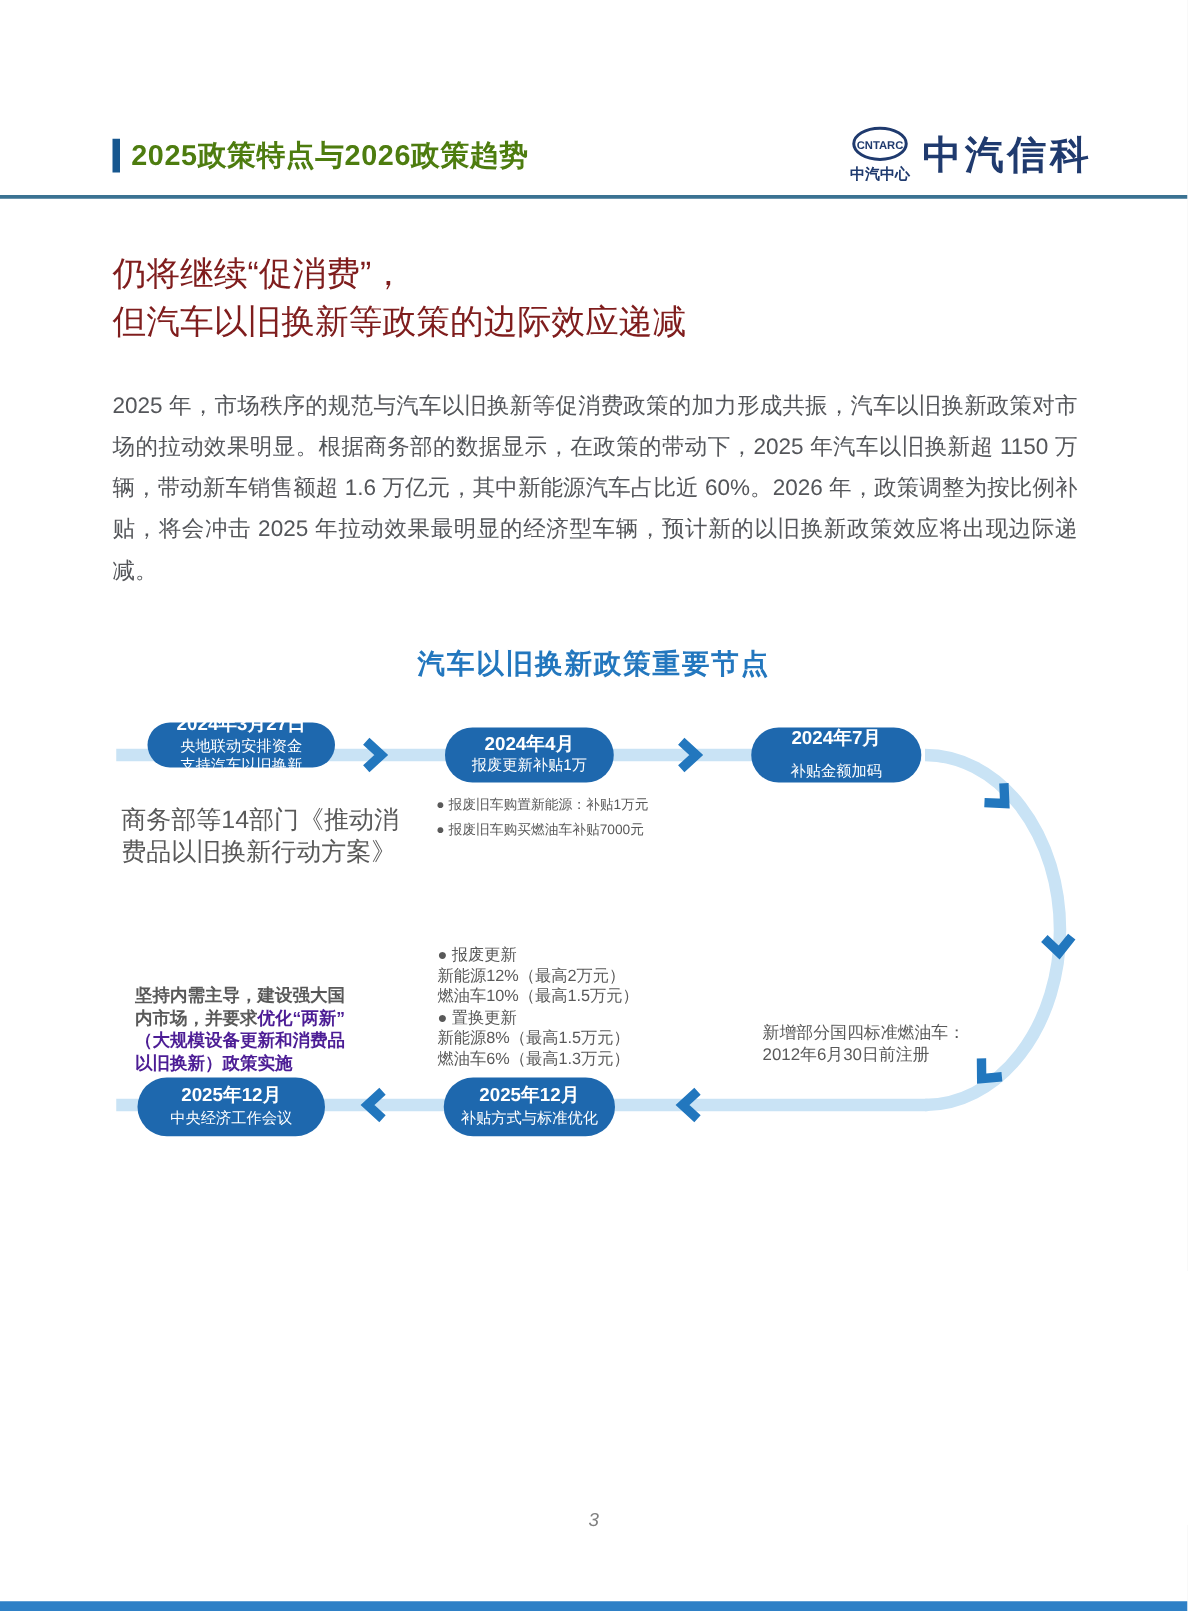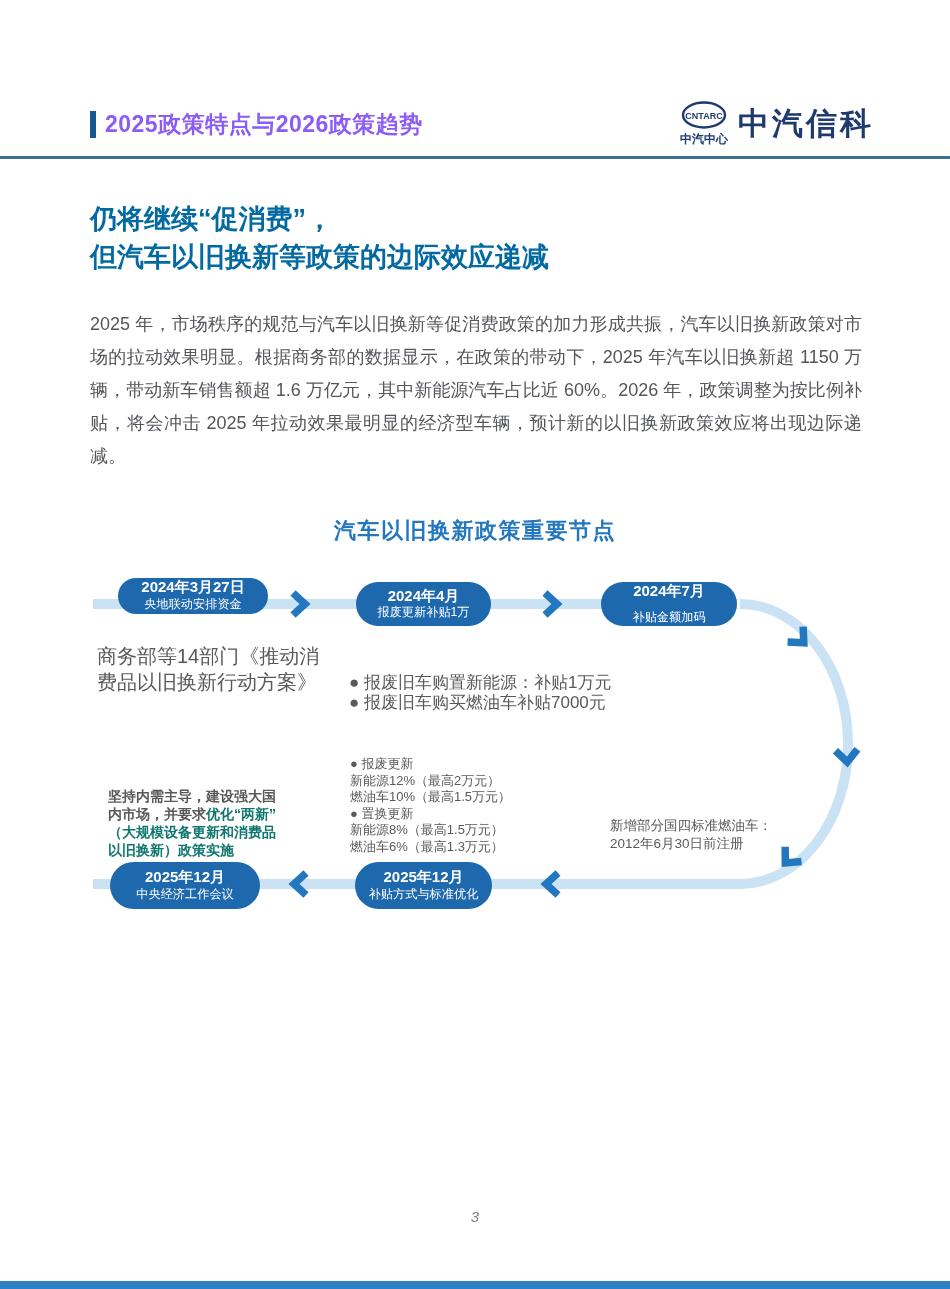--- a/index.html
+++ b/index.html
@@ -4,59 +4,59 @@
 <style>
   * { margin:0; padding:0; box-sizing:border-box; }
   body { background:#e8e8e8; font-family:"Liberation Sans","DejaVu Sans",sans-serif; }
   .page { position:relative; width:950px; height:1289px; background:#ffffff; margin:0 auto; overflow:hidden; }
 
   
   .hdr { position:absolute; left:90px; right:76px; top:98px; height:52px;
          display:flex; justify-content:space-between; align-items:center; }
   .hdr-left { display:flex; align-items:center; }
   .hbar { display:inline-block; width:6px; height:27px; background:#17578F; margin-right:9px; }
-  .hdr-title { font-size:23px; font-weight:700; color:#8b5cf6; letter-spacing:0.5px; }
+  .hdr-title { font-size:23px; font-weight:700; color:#4d7c0f; letter-spacing:0.5px; }
   .logo { display:flex; align-items:center; }
   .logo-mark { display:flex; flex-direction:column; align-items:center; margin-right:10px; }
   .logo-center-label { font-size:12px; font-weight:700; color:#1F3A6E; margin-top:1px; }
   .brand { font-size:31px; font-weight:700; color:#1F3A6E; letter-spacing:3px; }
   .rule { position:absolute; left:0; top:156px; width:950px; height:3px; background:#3A7292; }
 
   
   .article { position:absolute; left:90px; top:200px; width:772px; }
-  .article h2 { font-size:27px; line-height:38px; font-weight:700; color:#0369a1; margin-bottom:32px; }
+  .article h2 { font-size:27px; line-height:38px; font-weight:400; color:#7f1d1d; margin-bottom:32px; }
   .article p { font-size:18px; line-height:33px; color:#54565A; text-align:justify; }
 
   
   .diagram { position:absolute; left:0; top:500px; width:950px; height:450px; }
   .diag-title { text-align:center; margin-top:16px; font-size:22px; font-weight:700;
                 color:#2377BE; letter-spacing:1.5px; }
   .connectors { position:absolute; left:0; top:0; width:950px; height:450px; }
 
   .pill { position:absolute; background:#1E68AE; color:#ffffff; border-radius:30px;
           display:flex; flex-direction:column; align-items:center; justify-content:center;
           text-align:center; }
   .pill .date { font-weight:700; font-size:15px; line-height:1.25; }
   .pill .sub  { font-size:12.2px; line-height:1.3; }
-  .pill-1 { left:118px; top:78px;  width:150px; height:36px;justify-content:space-between; }
+  .pill-1 { left:118px; top:78px;  width:150px; height:36px; }
   .pill-2 { left:356px; top:82px;  width:135px; height:44px; }
   .pill-3 { left:601px; top:82px;  width:136px; height:44px;justify-content:space-between; }
   .pill-4 { left:610px; top:362px; width:135px; height:47px; }
   .pill-5 { left:355px; top:362px; width:137px; height:47px; }
   .pill-6 { left:110px; top:362px; width:150px; height:47px; }
 
   .note { position:absolute; color:#595959; }
   .note div { white-space:nowrap; }
   .note-moc      { left:97px;  top:143px; font-size:20px;  line-height:26px; }
-  .note-april    { left:349px; top:134px; font-size:17px; line-height:20px;margin-top:39px; }
+  .note-april    { left:349px; top:134px; font-size:11px; line-height:20px; }
   .note-july     { left:598px; top:134px; font-size:13.5px; line-height:20px; }
   .note-subsidy  { left:350px; top:256px; font-size:13px;  line-height:16.5px; }
   .note-meeting  { left:108px; top:287px; font-size:14px;  line-height:18px; font-weight:700; }
   .note-nat4     { left:610px; top:317px; font-size:13.5px; line-height:18px; }
-  .red { color:#0f766e; }
+  .red { color:#4c1d95; }
 
   
   .pagenum { position:absolute; left:0; top:1208px; width:950px; text-align:center;
              font-size:15px; font-style:italic; color:#7F7F7F; }
   .bottom-bar { position:absolute; left:0; bottom:0; width:950px; height:8px; background:#2E80C6; }
 </style>
 </head>
 <body>
 
 <div class="page">

